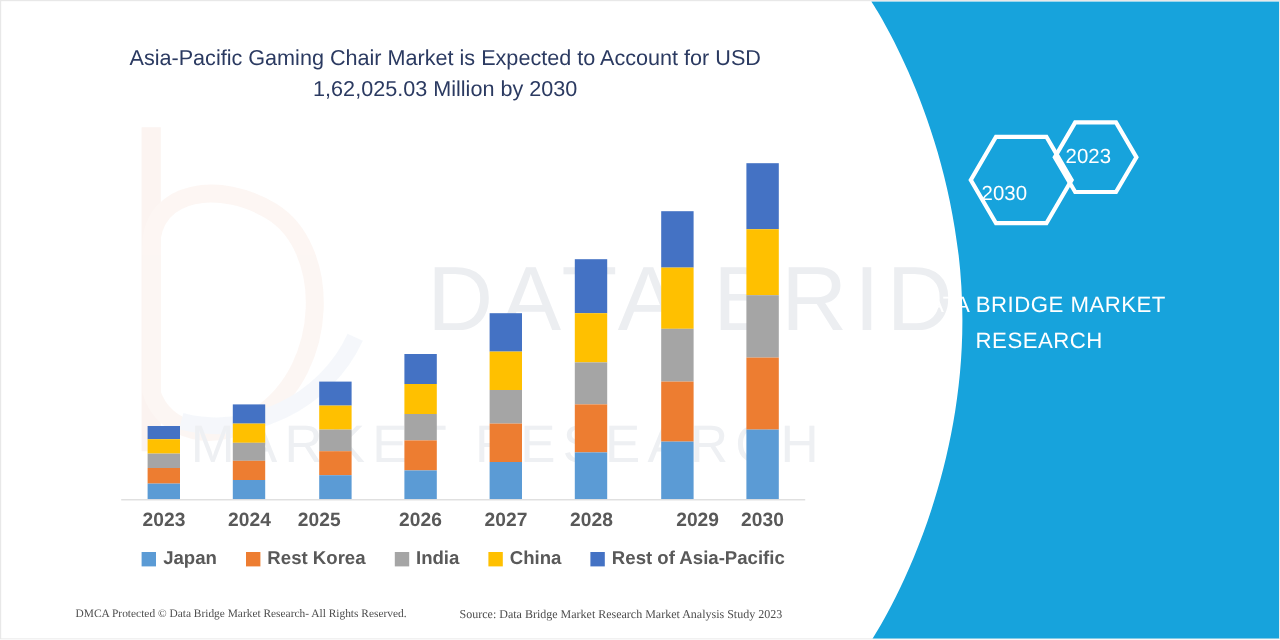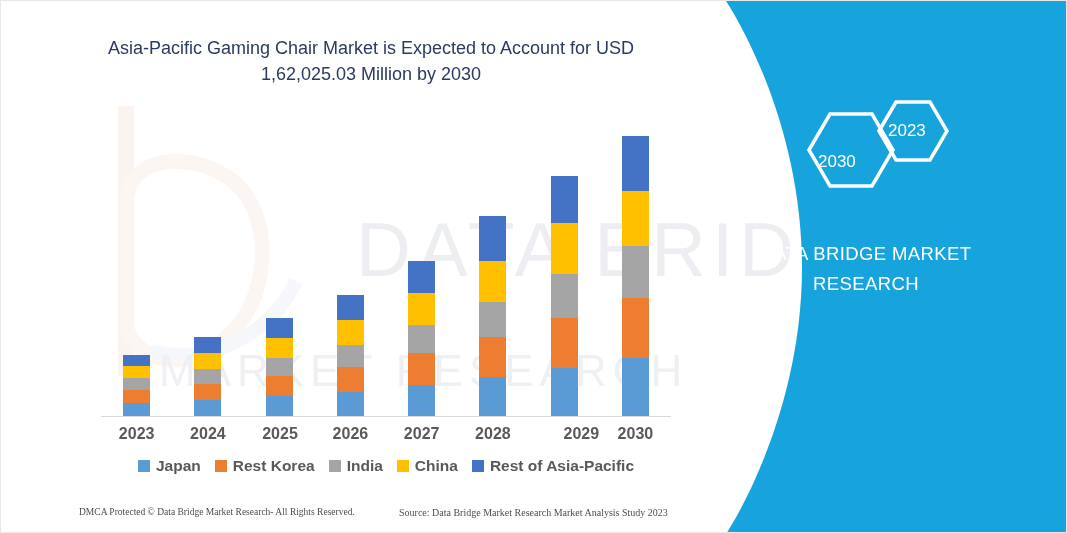--- a/index.html
+++ b/index.html
@@ -109,35 +109,35 @@
   }
 
   .legend {
     position: absolute;
     left: 100px;
     top: 456px;
     width: 570px;
     display: flex;
     align-items: center;
     justify-content: center;
-    gap: 14px;
+    gap: 24px;
     font-size: 15.5px;
     font-weight: bold;
     color: #595959;
   }
   .legend-item { display: flex; align-items: center; gap: 6px; }
   .legend-swatch {
     width: 12px; height: 12px;
     display: inline-block;
     flex: 0 0 auto;
   }
 
   .footer {
     position: absolute;
-    left: 78px;
+    left: 62px;
     top: 506px;
     width: 610px;
     height: 16px;
   }
   .footer-left {
     position: absolute;
     left: 0; top: 0;
     font-family: "Liberation Serif", serif;
     font-size: 9.5px;
     color: #4d4d4d;
@@ -281,21 +281,21 @@
           <div class="seg" style="background: rgb(165, 165, 165); height: 52px;"></div>
           <div class="seg" style="background: rgb(255, 192, 0); height: 55px;"></div>
           <div class="seg" style="background: rgb(68, 114, 196); height: 55px;"></div>
         </div>
       </div>
     <div class="axis-line"></div>
 
     <div class="xlabels" id="xlabels">
         <div class="xlabel" style="left: 0.625px;">2023</div>
         <div class="xlabel" style="left: 71.875px;">2024</div>
-        <div class="xlabel" style="left: 144px;">2025</div>
+        <div class="xlabel" style="left: 130px;">2025</div>
         <div class="xlabel" style="left: 214.375px;">2026</div>
         <div class="xlabel" style="left: 285.625px;">2027</div>
         <div class="xlabel" style="left: 356.875px;">2028</div>
         <div class="xlabel" style="left: 428.125px; text-align: right;">2029</div>
         <div class="xlabel" style="left: 499.375px;">2030</div>
       </div>
 
     <div class="legend" id="legend">
         <div class="legend-item">
           <span class="legend-swatch" style="background: rgb(91, 155, 213);"></span>

